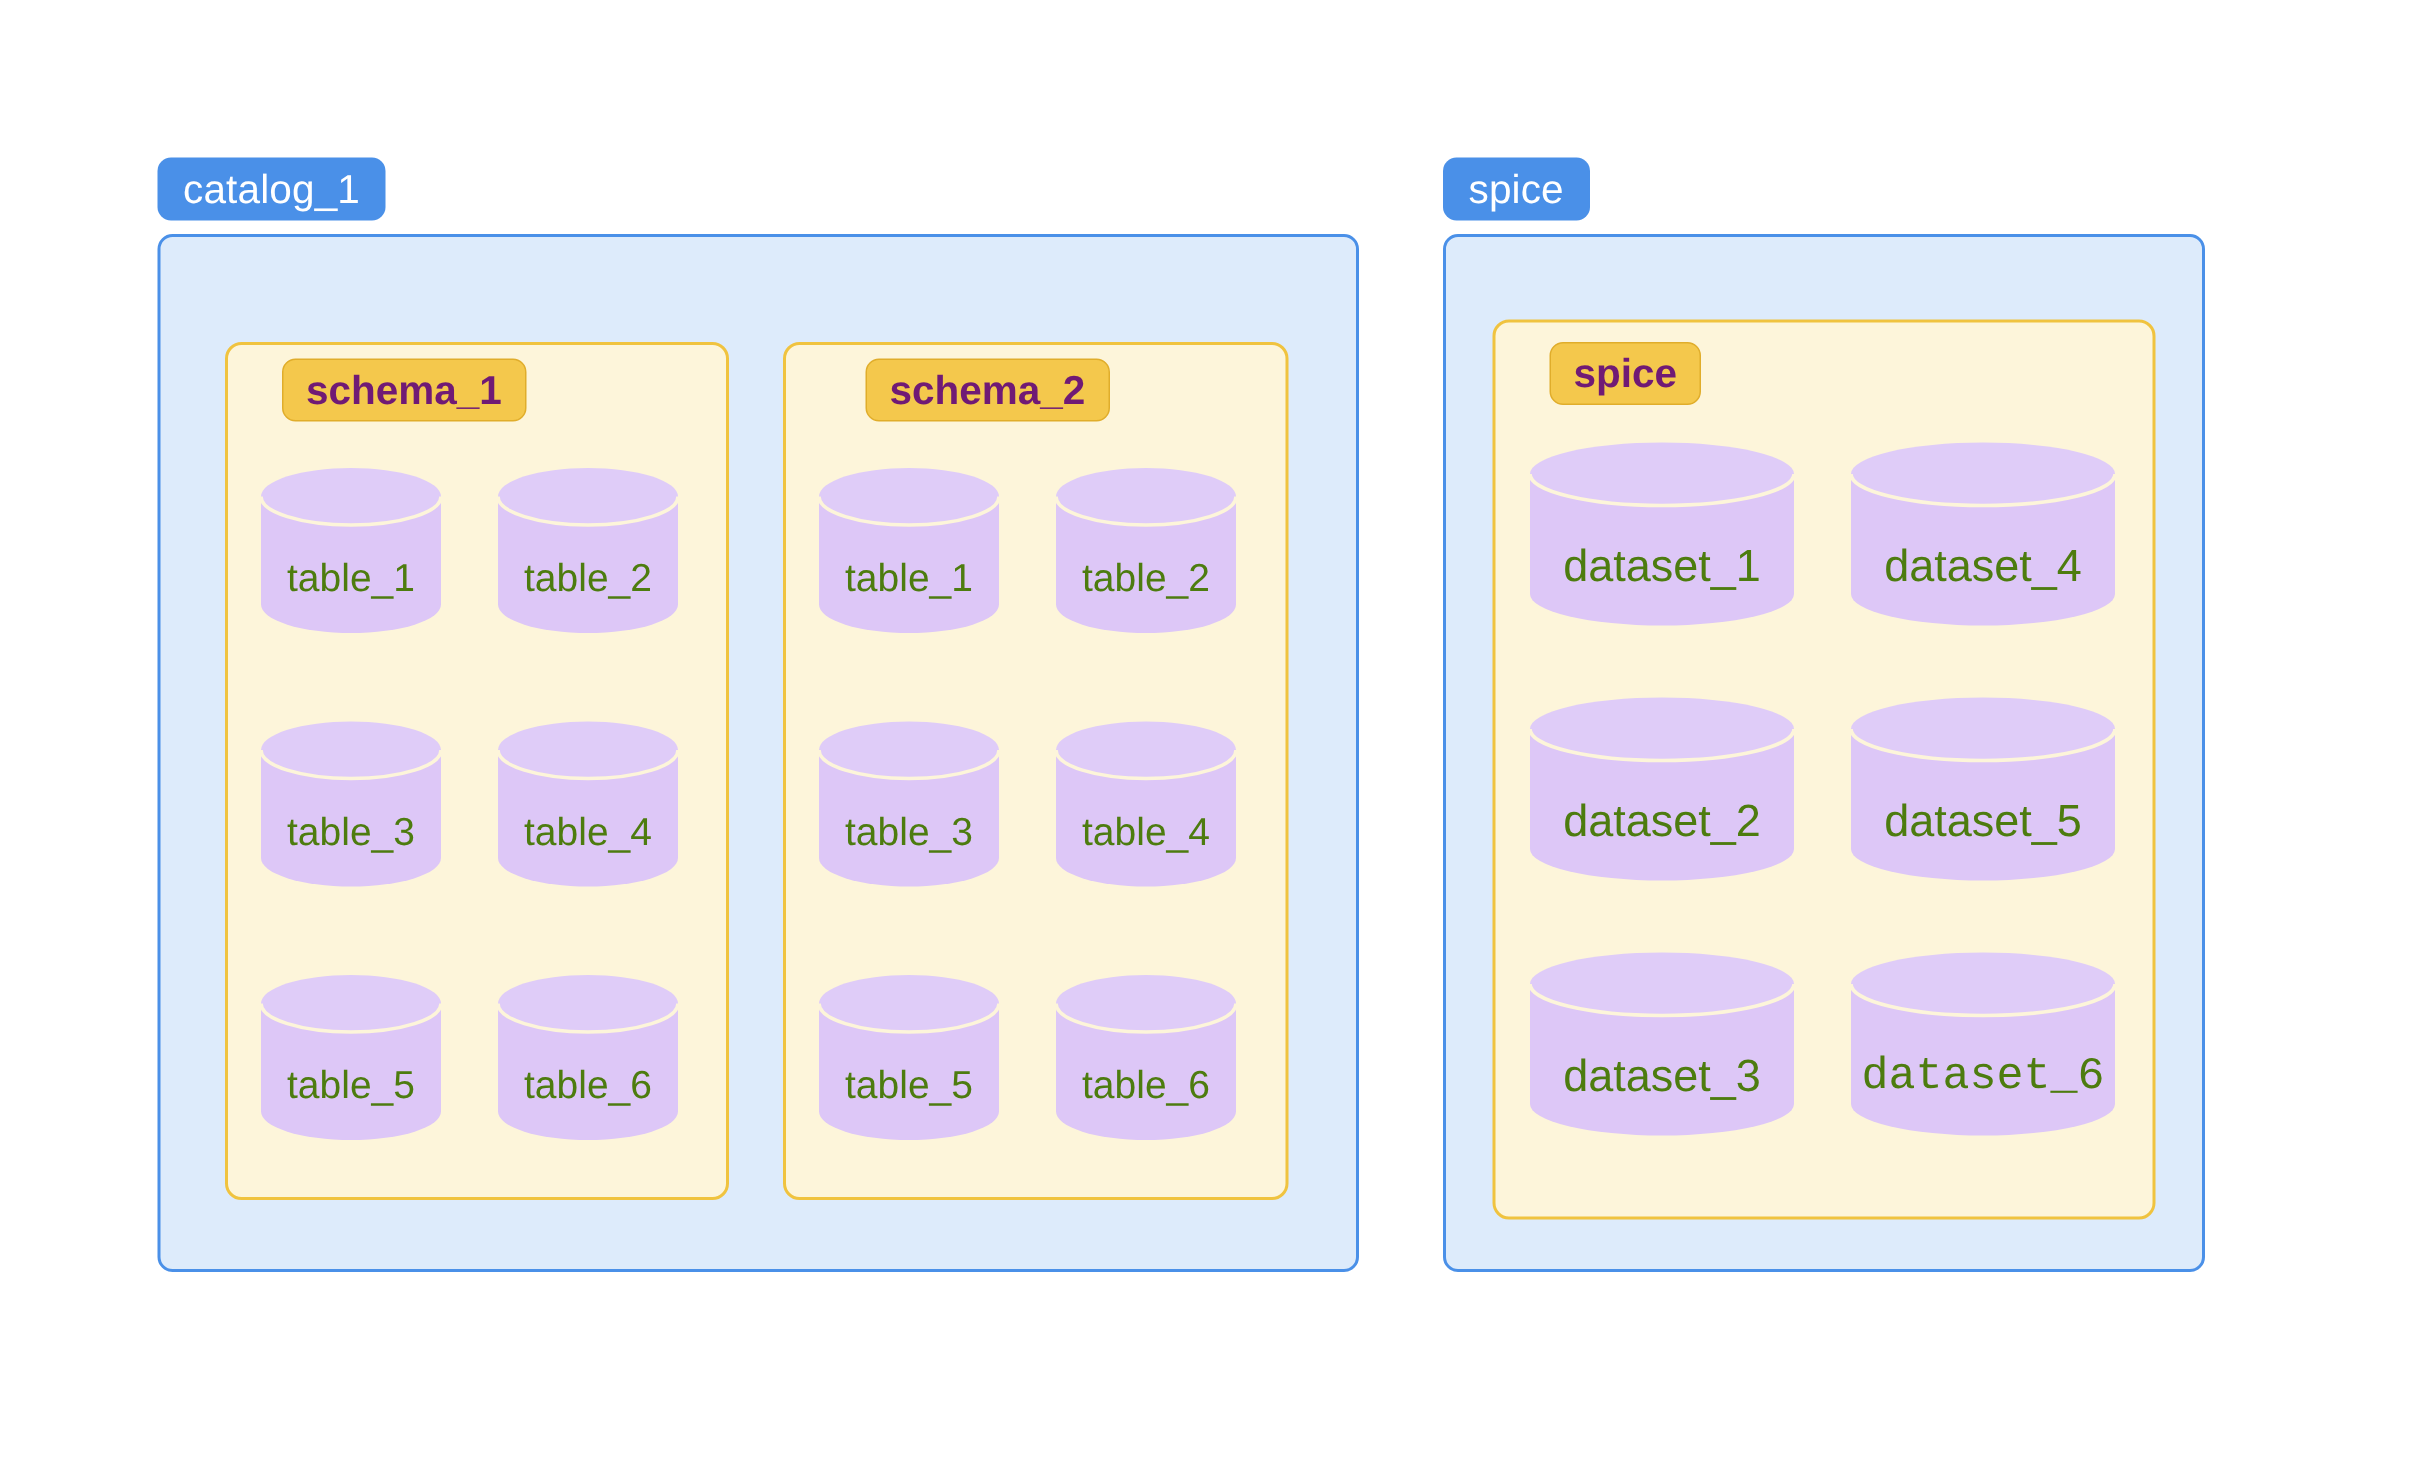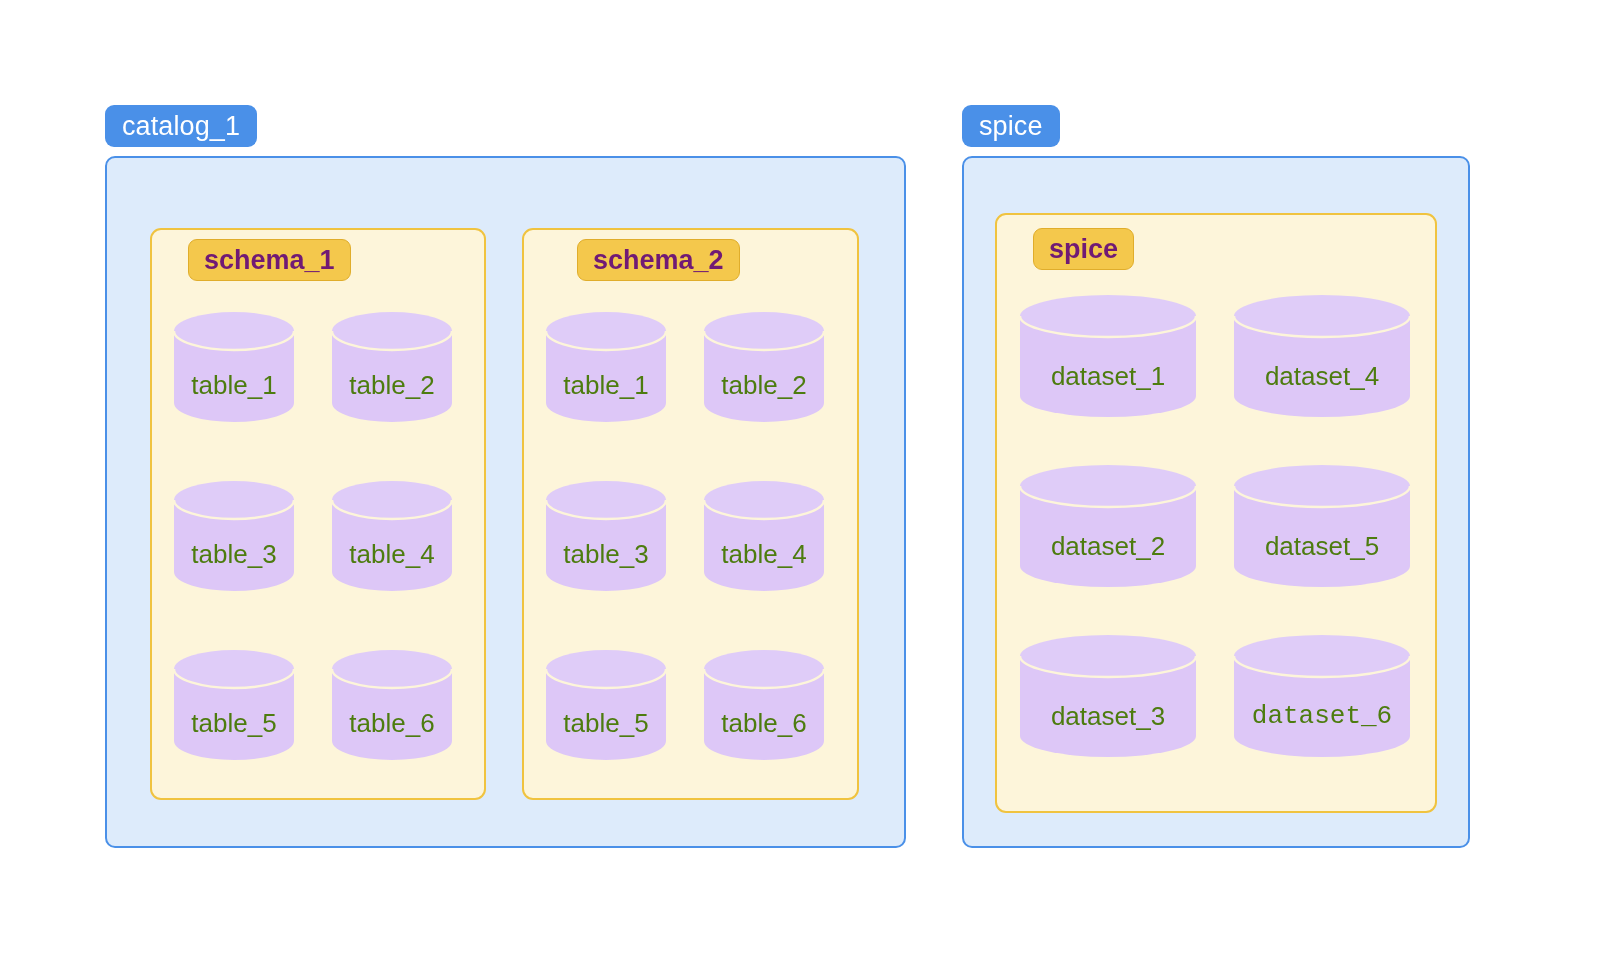--- a/index.html
+++ b/index.html
@@ -98,21 +98,21 @@
     color: #4d7c0f;
     font-size: 26px;
     line-height: 1;
     white-space: nowrap;
   }
 
   .cyl.small { width: 124px; height: 114px; }
   .cyl.small .cyl-label { top: 62px; font-size: 26px; }
 
   .cyl.large { width: 180px; height: 126px; }
-  .cyl.large .cyl-label { top: 70px; font-size: 26px; text-align: center; }
+  .cyl.large .cyl-label { top: 70px; font-size: 30px; text-align: center; }
 </style>
 </head>
 <body>
 
 <div class="canvas">
 
   <div class="group">
 
     <div class="group-badge" style="left:105px; top:105px;">catalog_1</div>
 

